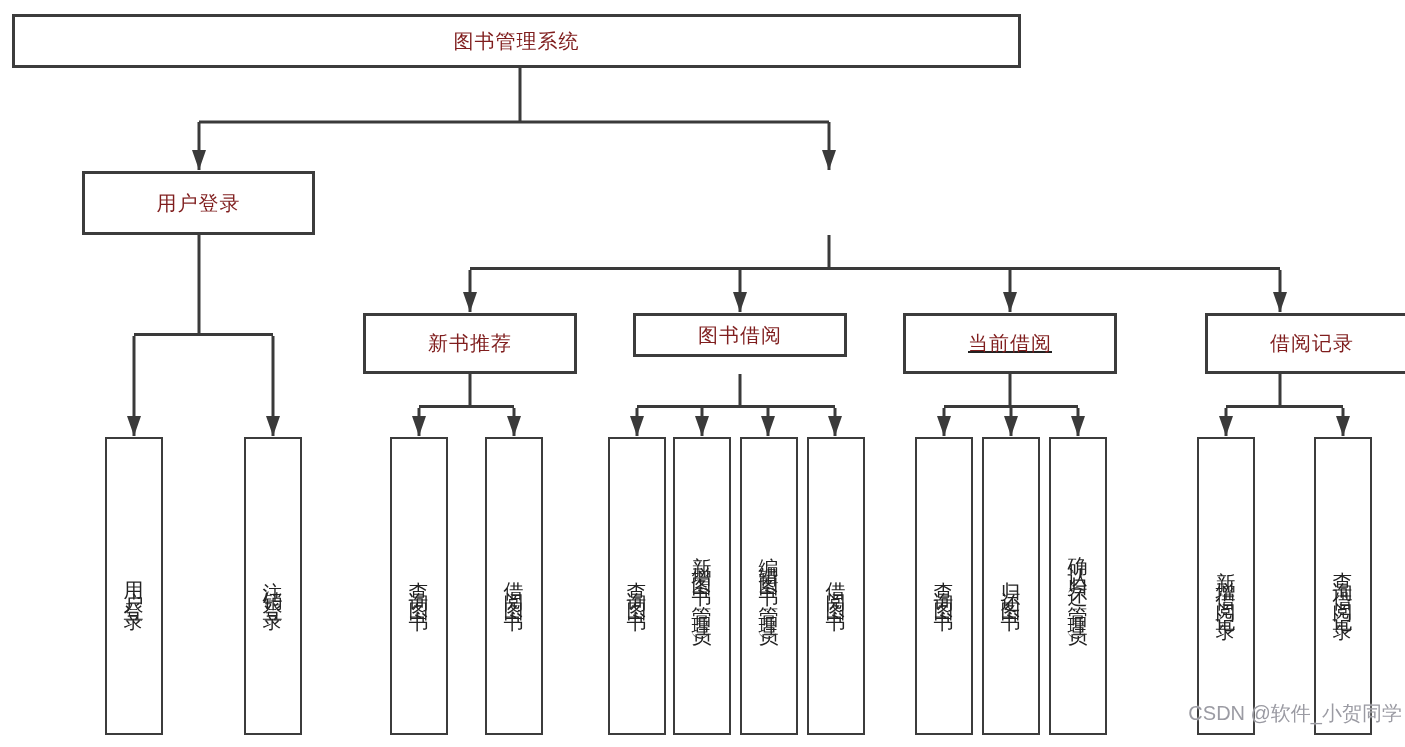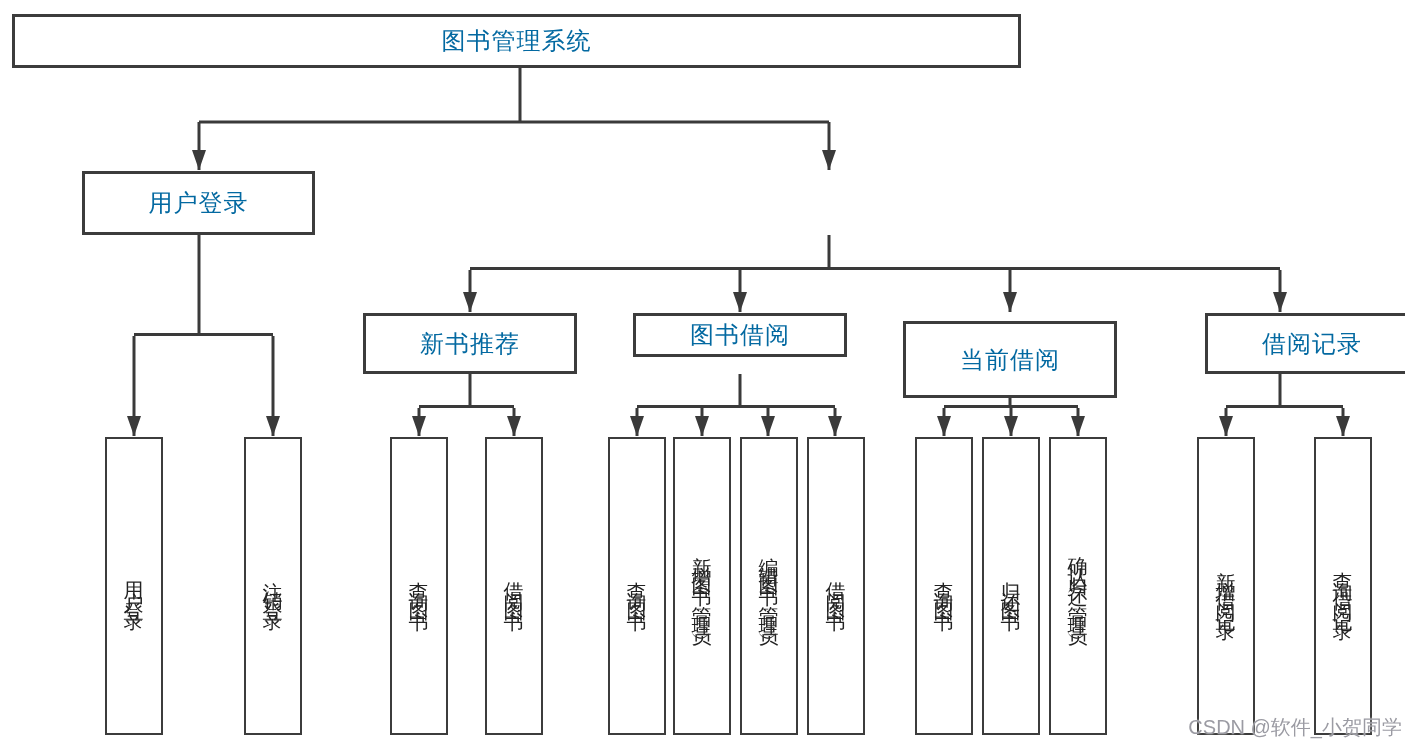--- a/index.html
+++ b/index.html
@@ -22,41 +22,41 @@
     position: absolute;
     background: #ffffff;
     border: 3px solid #3c3c3c;
     box-sizing: border-box;
     display: flex;
     align-items: center;
     justify-content: center;
     z-index: 2;
   }
   .hlabel {
-    font-size: 24px;
+    font-size: 20px;
     letter-spacing: 1px;
-    color: #0369a1;
+    color: #7f1d1d;
     white-space: nowrap;
   }
   .tall {
     border-width: 2px;
   }
   .vtext {
     writing-mode: vertical-rl;
     text-orientation: mixed;
     font-size: 20px;
     letter-spacing: 10px;
     color: #222222;
     line-height: 1.1;
     white-space: nowrap;
   }
   .watermark {
     position: absolute;
     right: 3px;
-    bottom: 6px;
+    bottom: 20px;
     font-size: 20px;
     color: #9b9ba3;
     z-index: 5;
     white-space: nowrap;
     text-shadow: 0 0 2px rgba(255,255,255,0.9);
   }
 </style>
 </head>
 <body>
 
@@ -107,21 +107,21 @@
   <div class="box" style="left:82px; top:171px; width:233px; height:64px;">
     <span class="hlabel">用户登录</span>
   </div>
 
   <div class="box" style="left:363px; top:313px; width:214px; height:61px;">
     <span class="hlabel">新书推荐</span>
   </div>
   <div class="box" style="left:633px; top:313px; width:214px; height:44px;">
     <span class="hlabel">图书借阅</span>
   </div>
-  <div class="box" style="left:903px; top:321px; width:214px; height:77px;">
+  <div class="box" style="left:903px; top:313px; width:214px; height:61px;text-decoration:underline;">
     <span class="hlabel">当前借阅</span>
   </div>
   <div class="box" style="left:1173px; top:313px; width:214px; height:61px;margin-left:32px;">
     <span class="hlabel">借阅记录</span>
   </div>
 
   <div class="box tall" style="left:105px; top:437px; width:58px; height:298px;">
     <span class="vtext">用户登录</span>
   </div>
   <div class="box tall" style="left:244px; top:437px; width:58px; height:298px;">

